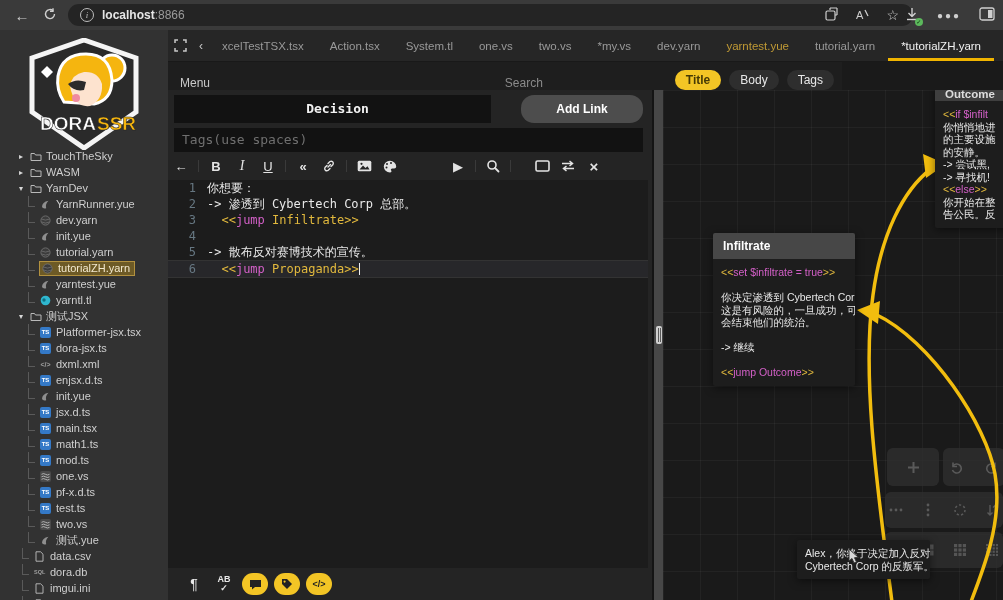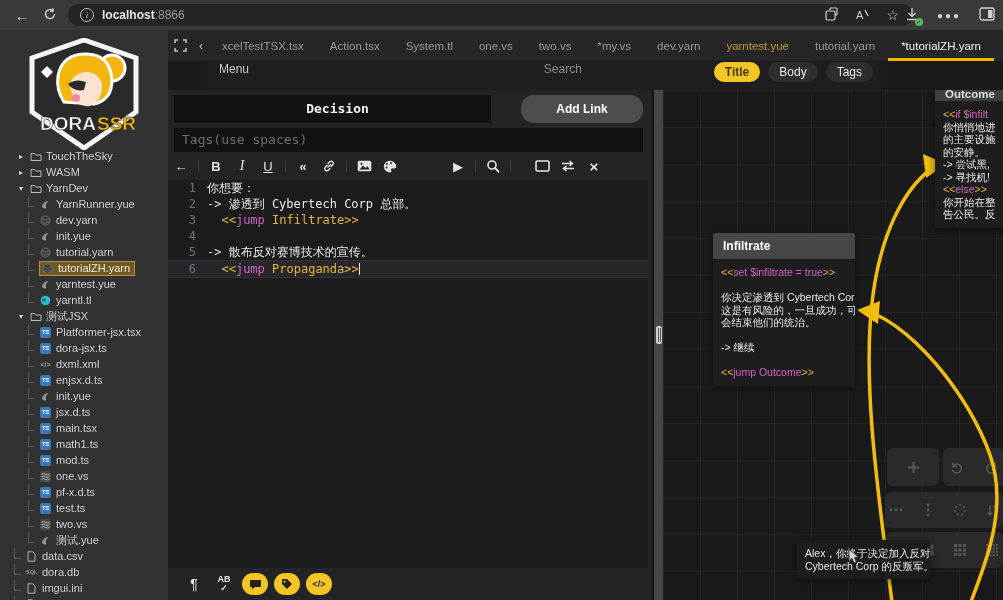--- a/index.html
+++ b/index.html
@@ -26,33 +26,33 @@
   #logo { position:absolute; left:24px; top:8px; width:120px; height:112px; }
   #tree { position:absolute; left:0; top:118px; width:168px; }
   .trow { height:16px; display:flex; align-items:center; font-size:11px; color:#cfcfcf; white-space:nowrap; cursor:pointer; }
   .trow .chev { width:10px; font-size:8px; color:#d8d8d8; margin-right:3px; text-align:center; }
   .trow .conn { width:7px; height:11px; border-left:1px solid #5a5a5a; border-bottom:1px solid #5a5a5a; margin:-5px 4px 0 0; }
   .trow .tic { width:13px; display:inline-flex; justify-content:center; align-items:center; margin-right:4px; flex:none; }
   .badge { display:inline-block; width:11px; height:11px; border-radius:2px; background:#3479c7; color:#fff;
     font-size:6px; font-weight:bold; line-height:11px; text-align:center; }
   .badge.xml { background:transparent; color:#9f9f9f; font-size:7px; }
   .badge.db  { background:transparent; color:#9f9f9f; font-size:5.5px; letter-spacing:0; }
-  .d0 { padding-left:16px; } .d1 { padding-left:28px; } .dr { padding-left:14px; }
+  .d0 { padding-left:16px; } .d1 { padding-left:28px; } .dr { padding-left:22px; }
   .selwrap { display:flex; align-items:center; padding:0 4px 0 1px; border:1px solid #b2913f; background:#6d5a26; color:#f3e9cf; height:15px; }
   
   #tabbar { position:absolute; left:168px; top:30px; width:835px; height:32px; background:#262626;
     display:flex; align-items:stretch; border-bottom:1px solid #191919; }
   .tb-lead { display:flex; align-items:center; color:#c8c8c8; padding:0 6px; cursor:pointer; }
   .tab { display:flex; align-items:center; padding:0 13px; font-size:11.5px; color:#999; cursor:pointer;
     border-bottom:3px solid transparent; border-top:3px solid transparent; }
   .tab.gold { color:#c09a35; }
   .tab.active { color:#f2f2f2; border-bottom-color:#f0b400; }
   
   #menubar { position:absolute; left:168px; top:62px; width:674px; height:28px; background:#1e1e1e;
-    display:flex; align-items:flex-start;margin-left:39px; }
+    display:flex; align-items:flex-end; }
   #menu-label { font-size:12px; color:#c9c9c9; padding-left:12px; cursor:pointer; }
   #searchbox { margin-left:auto; width:120px; background:transparent; border:none; outline:none;
     color:#bdbdbd; font-size:12px; }
   #searchbox::placeholder { color:#8a8a8a; }
   .pillrow { display:flex; gap:8px; padding:0 8px 0 50px; }
   .pill { height:20px; border-radius:11px; padding:0 11px; font-size:12px; line-height:20px;
     background:#2e2e2e; color:#e8e8e8; cursor:pointer; }
   .pill.active { background:#f3c525; color:#463a05; font-weight:bold; }
   
   #editor { position:absolute; left:168px; top:90px; width:484px; height:510px; background:#242424; }

